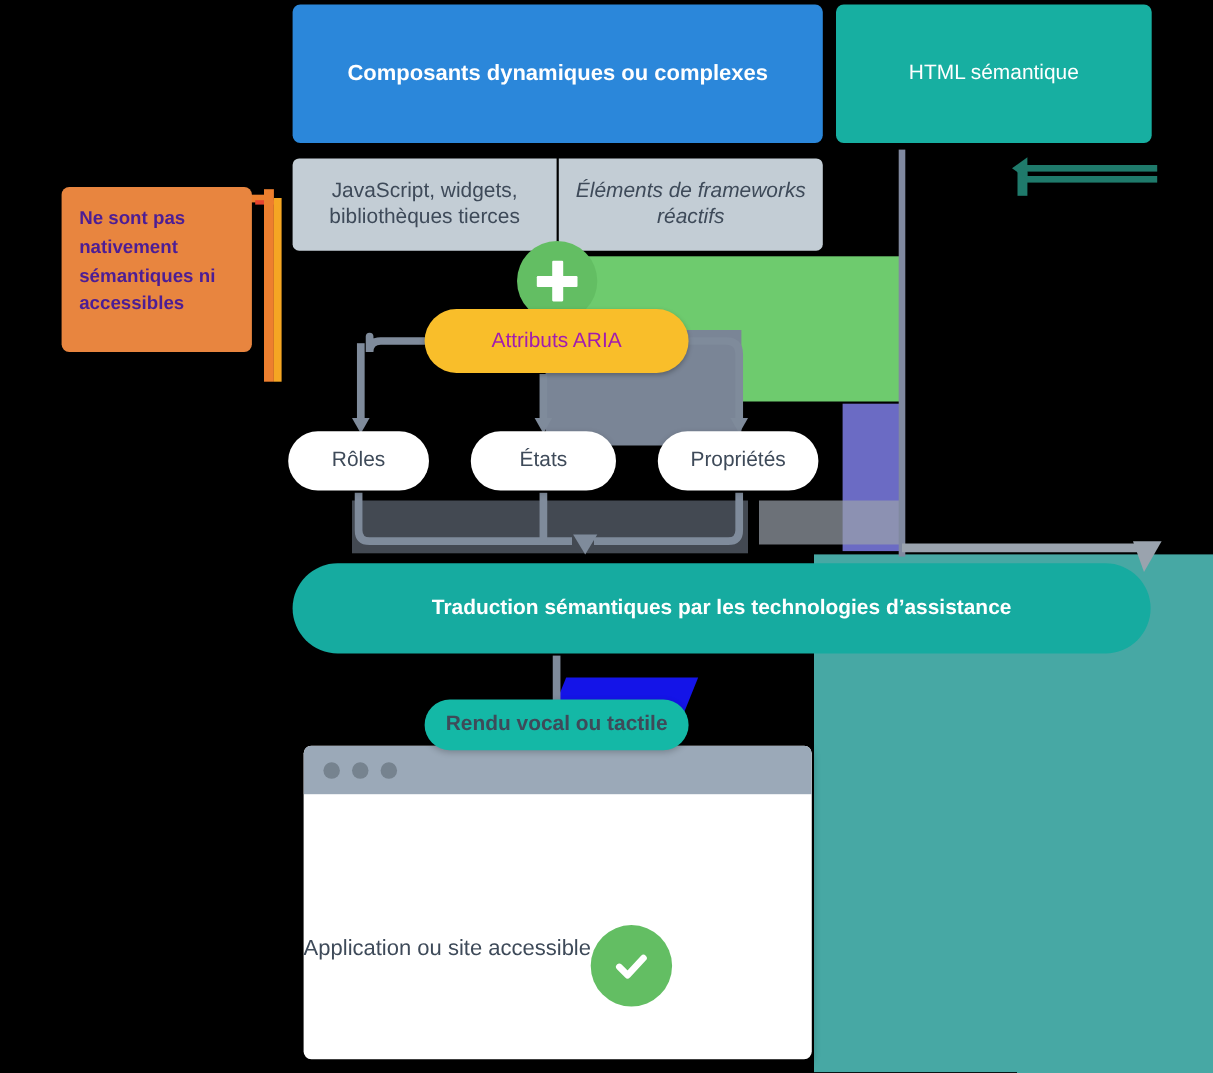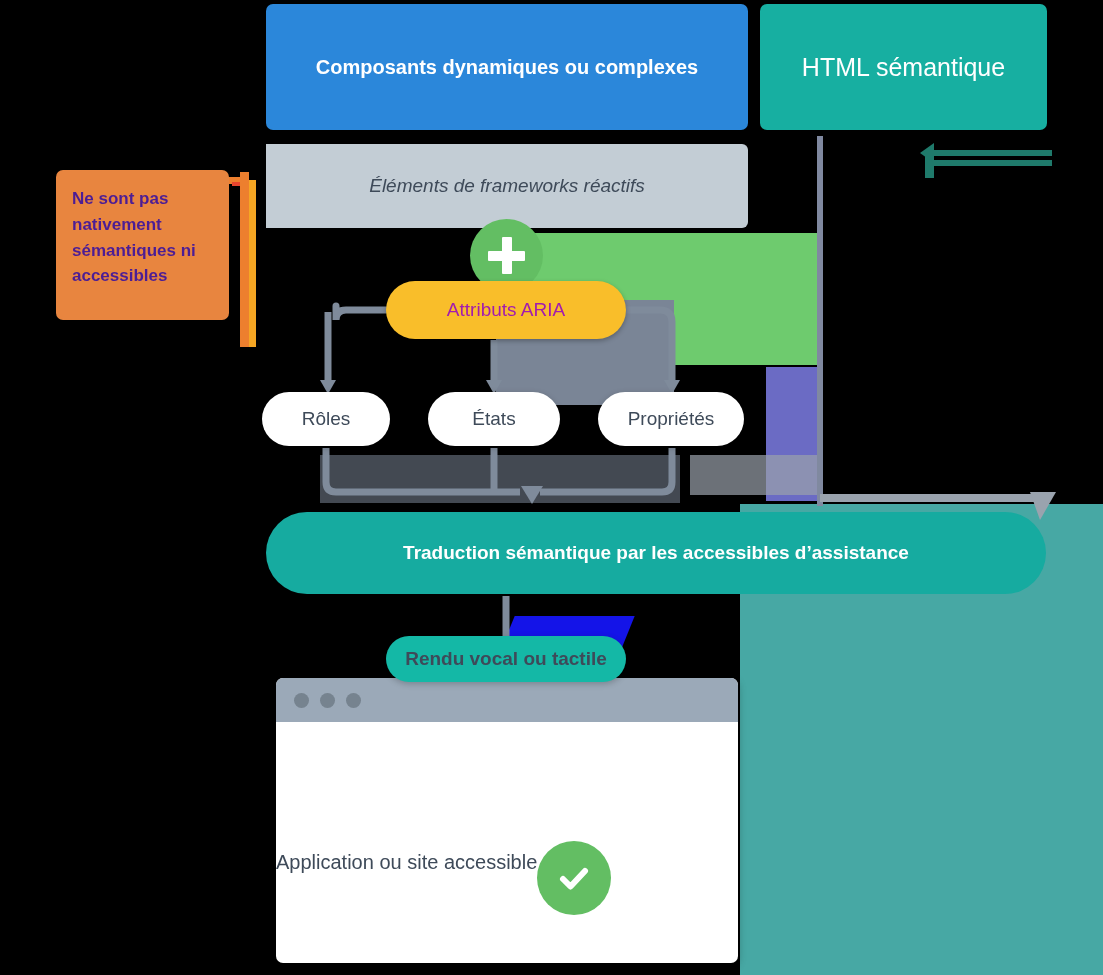--- a/index.html
+++ b/index.html
@@ -127,21 +127,21 @@
     color: #ffffff;
     font-size: 20px;
     font-weight: bold;
   }
   .card-teal {
     left: 760px; top: 4px;
     width: 287px; height: 126px;
     background: #17AFA1;
     border-radius: 7px;
     color: #ffffff;
-    font-size: 25px;
+    font-size: 19px;
   }
 
   .subcard-row {
     left: 266px; top: 144px;
     width: 482px; height: 84px;
     display: flex;
     gap: 2px;
   }
   .subcard {
     flex: 1;
@@ -358,20 +358,23 @@
   <div class="abs card-blue center-text">
     <span>Composants dynamiques ou complexes</span>
   </div>
 
   <div class="abs card-teal center-text">
     <span>HTML sémantique</span>
   </div>
 
   <div class="abs subcard-row">
     <div class="subcard">
+      <span>JavaScript, widgets, bibliothèques tierces</span>
+    </div>
+    <div class="subcard">
       <span>Éléments de frameworks réactifs</span>
     </div>
   </div>
 
   <div class="abs card-orange">
     <span>Ne sont pas nativement sémantiques ni accessibles</span>
   </div>
 
 
   <div class="abs plus-badge"></div>
@@ -384,21 +387,21 @@
     <span>Rôles</span>
   </div>
   <div class="abs pill-white pill-etats center-text">
     <span>États</span>
   </div>
   <div class="abs pill-white pill-proprietes center-text">
     <span>Propriétés</span>
   </div>
 
   <div class="abs pill-traduction center-text">
-    <span>Traduction sémantique par les accessibles d’assistance</span>
+    <span>Traduction sémantiques par les technologies d’assistance</span>
   </div>
 
   <div class="abs pill-rendu center-text">
     <span>Rendu vocal ou tactile</span>
   </div>
 
   <div class="abs browser">
     <div class="browser-bar">
       <span class="dot"></span>
       <span class="dot"></span>

